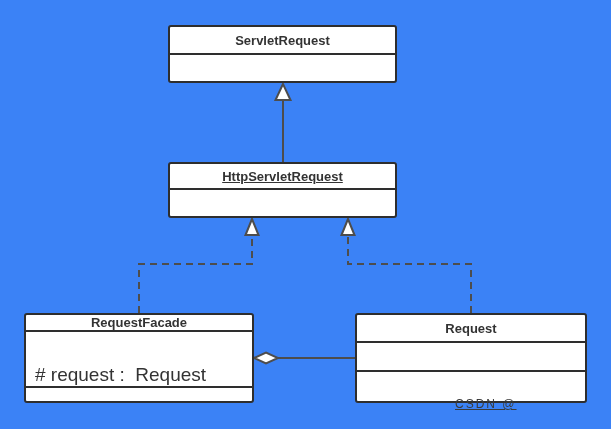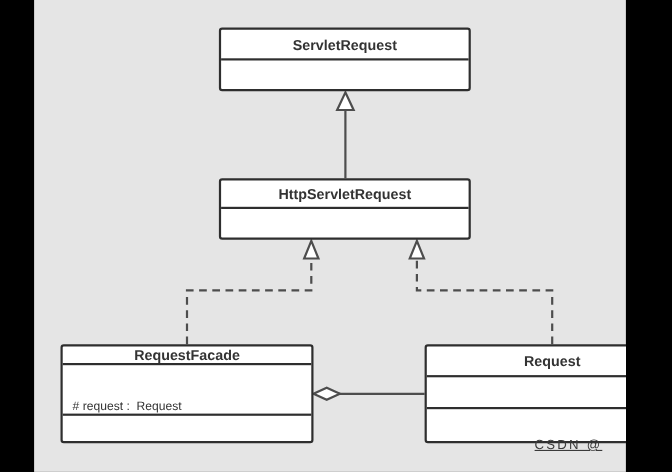--- a/index.html
+++ b/index.html
@@ -3,25 +3,24 @@
 <meta charset="utf-8">
 <style>
   html, body {
     margin: 0;
     padding: 0;
     background: #000000;
     font-family: "Liberation Sans", sans-serif;
   }
   .canvas {
     position: relative;
-    width: 538px;
+    width: 611px;
     height: 429px;
-    background: #e5e5e5;
+    background: #3b82f6;
     overflow: hidden;
-    margin-left: 31px;
   }
   .lines-svg {
     position: absolute;
     left: 0;
     top: 0;
     z-index: 1;
   }
   .uml-class {
     position: absolute;
     box-sizing: border-box;
@@ -38,21 +37,21 @@
     font-size: 13px;
     font-weight: bold;
     color: #333333;
     text-align: center;
     display: flex;
     align-items: center;
     justify-content: center;
   }
   .uml-comp {
     box-sizing: border-box;
-    font-size: 11px;
+    font-size: 19px;
     color: #333333;
     display: flex;
     align-items: center;
     padding-left: 9px;
     white-space: pre;
   }
   .uml-comp.divided {
     border-bottom: 2px solid #2e2e2e;
   }
   .uml-comp.last {
@@ -89,21 +88,21 @@
     <path d="M277,358 L355,358" stroke="#4d4d4d" stroke-width="2" fill="none"></path>
     <polygon points="254,358 266,352.5 278,358 266,363.5" fill="#ffffff" stroke="#4d4d4d" stroke-width="2"></polygon>
   </svg>
 
   <div class="uml-class" style="left:168px; top:25px; width:229px; height:58px;">
     <div class="uml-title" style="height:28px;">ServletRequest</div>
     <div class="uml-comp last"></div>
   </div>
 
   <div class="uml-class" style="left:168px; top:162px; width:229px; height:56px;">
-    <div class="uml-title" style="height:26px;">HttpServletRequest</div>
+    <div class="uml-title" style="height:26px;text-decoration:underline;">HttpServletRequest</div>
     <div class="uml-comp last"></div>
   </div>
 
   <div class="uml-class" style="left:24px; top:313px; width:230px; height:90px;gap:32px;">
     <div class="uml-title" style="height:28px;">RequestFacade</div>
     <div class="uml-comp divided" style="height:29px;"># request :  Request</div>
     <div class="uml-comp last"></div>
   </div>
 
   <div class="uml-class" style="left:355px; top:313px; width:232px; height:90px;">

